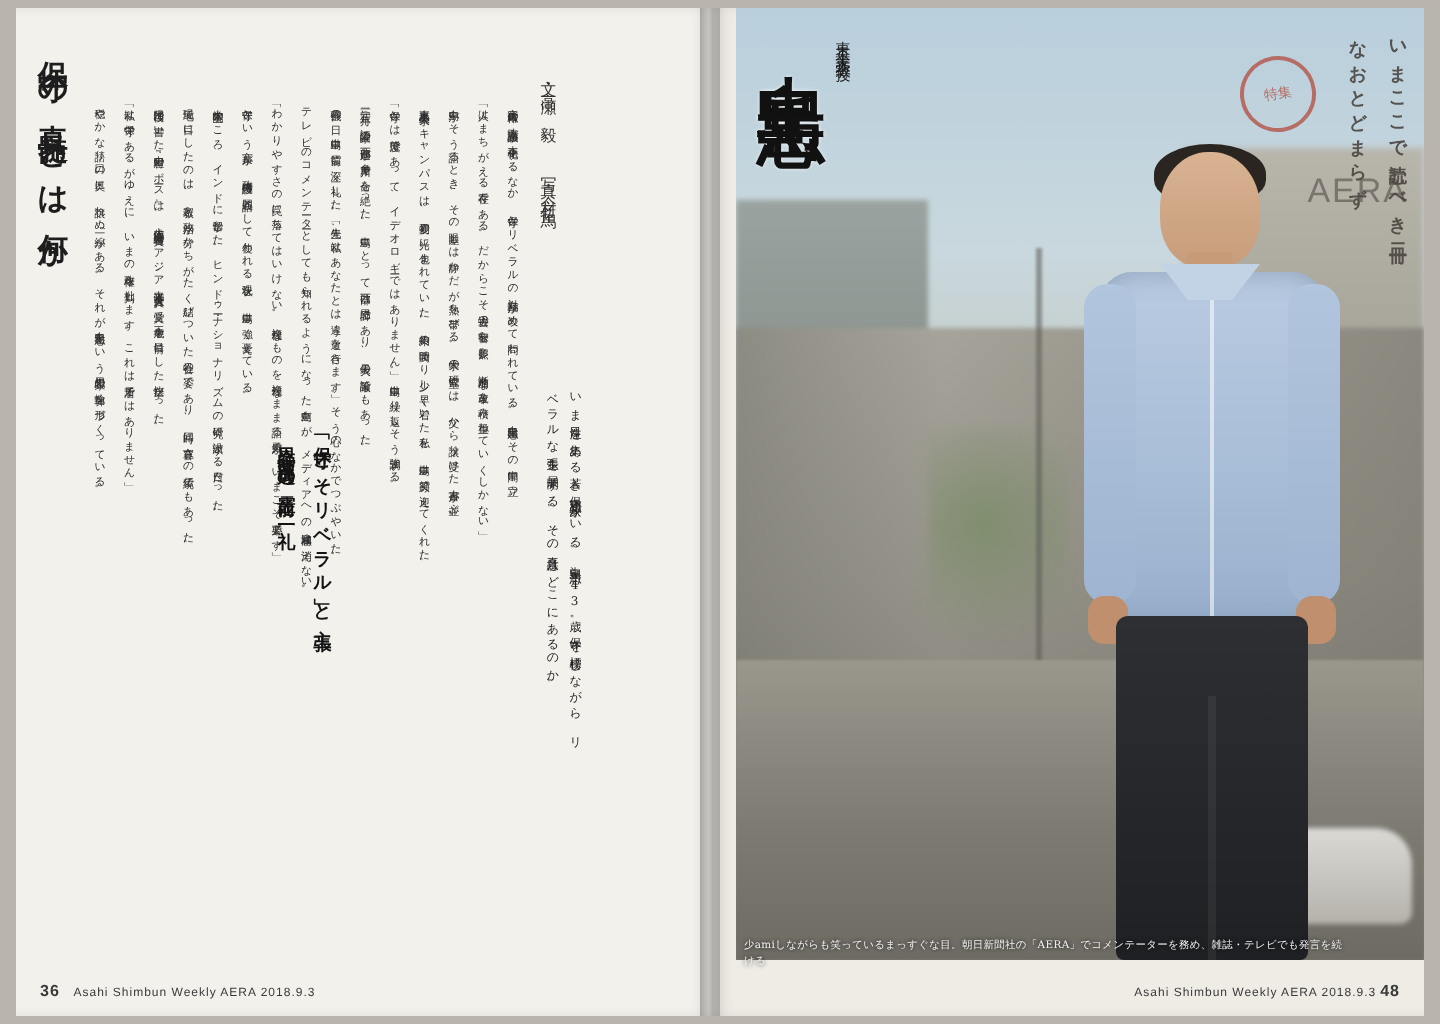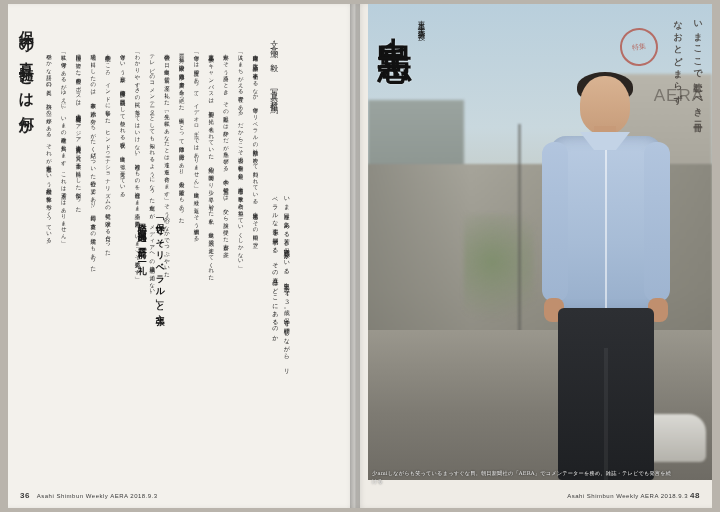--- a/index.html
+++ b/index.html
@@ -83,21 +83,21 @@
     height:180px;
   }
   .folio-left{
     position:absolute;left:12px;bottom:8px;
     font-size:6px;color:#3a3a3a;letter-spacing:.5px;
   }
   .folio-left b{font-size:8px;margin-right:5px;}
   .folio-right{
     position:absolute;right:12px;bottom:8px;
     font-size:6px;color:#3a3a3a;letter-spacing:.5px;
-    display:flex;align-items:center;gap:2px;
+    display:flex;align-items:flex-end;gap:2px;
   }
   .folio-right b{font-size:8px;}
   
   .photo{
     position:absolute;left:368px;top:4px;width:344px;height:476px;
     overflow:hidden;
     background:linear-gradient(#b9cfdc 0%,#c9d8de 26%,#c2c6bd 45%,#9e9c92 70%,#8e8b80 100%);
   }
   
   .street{

